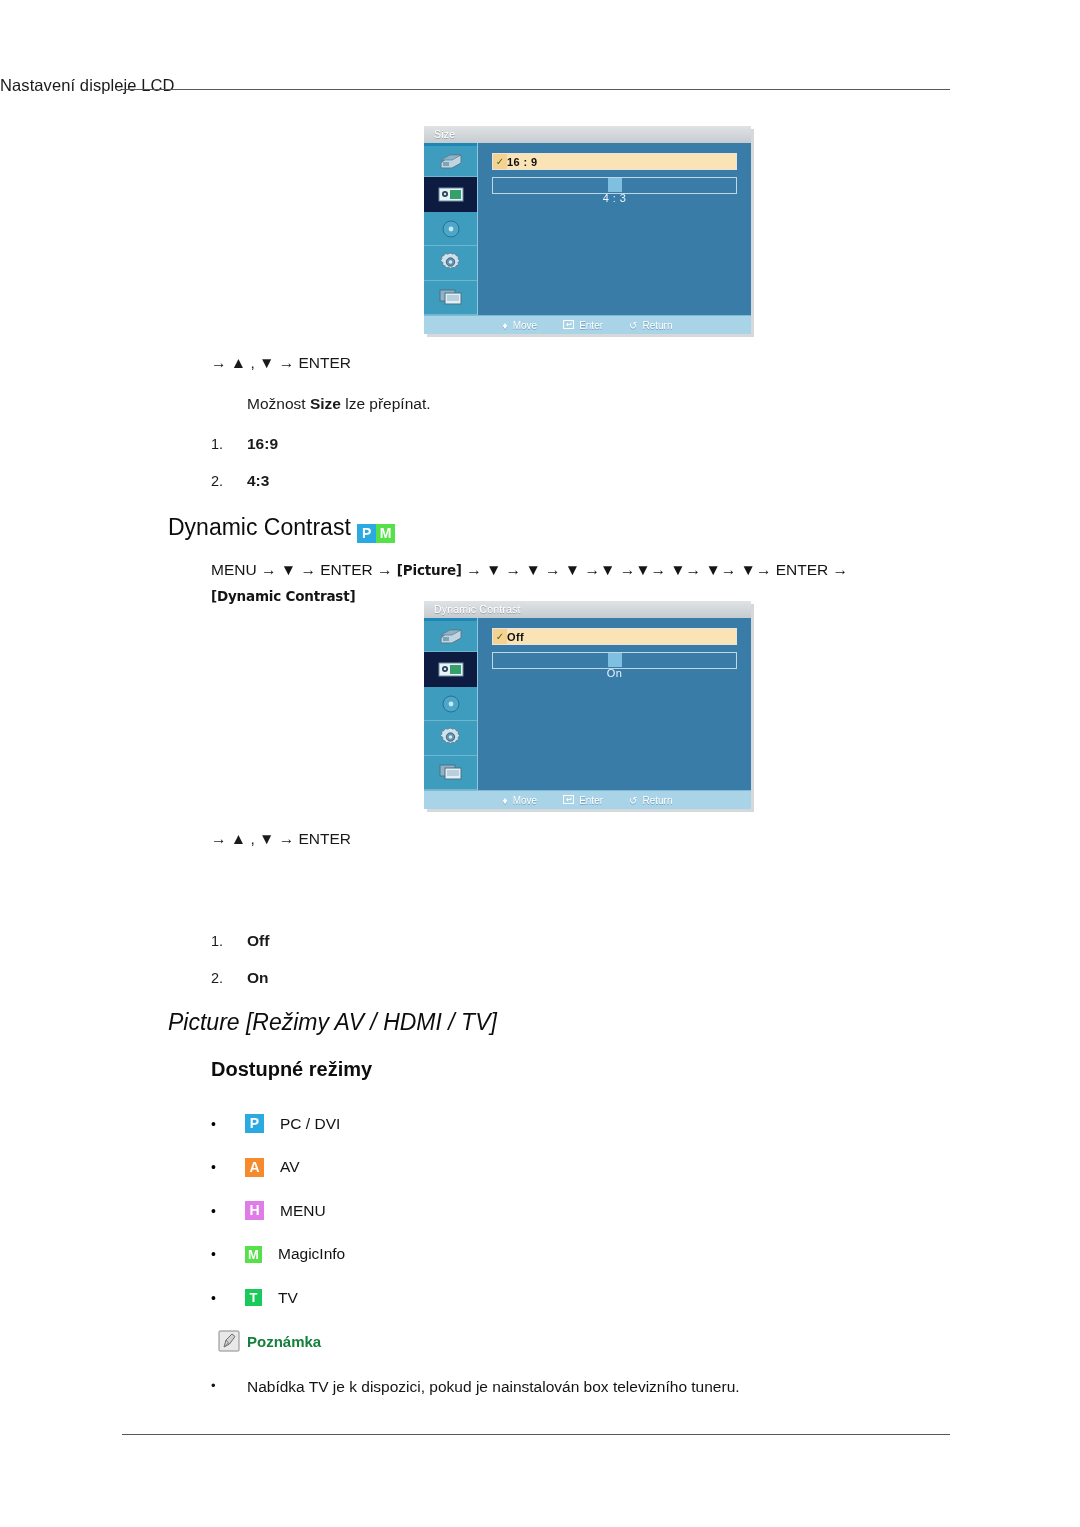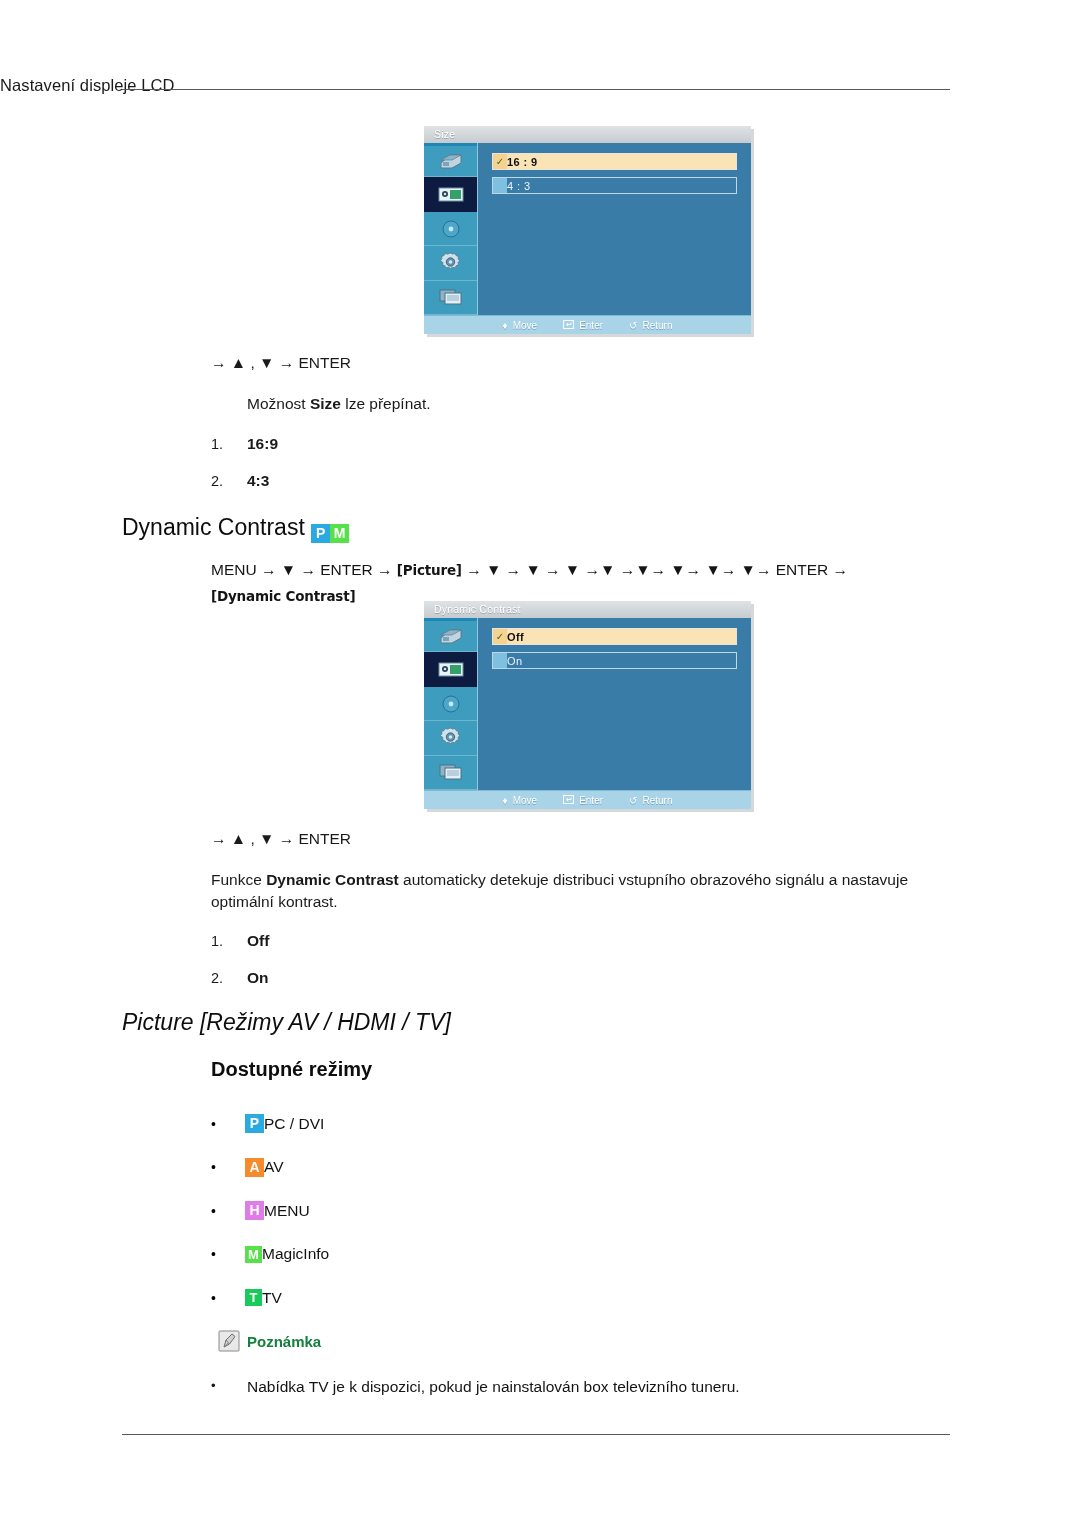--- a/index.html
+++ b/index.html
@@ -75,20 +75,21 @@
     font-weight: bold;
     font-size: 15.5px;
   }
 
   
   .h1 {
     position: absolute;
     font-size: 23px;
     color: #0d0d0d;
     white-space: nowrap;
+    margin-left: 46px;
   }
   .h2 {
     position: absolute;
     font-size: 20px;
     font-weight: bold;
     color: #0d0d0d;
     white-space: nowrap;
   }
 
   
@@ -136,21 +137,21 @@
     align-items: center;
     height: 43.5px;
   }
   .modelist .bullet {
     width: 34px;
     flex: 0 0 34px;
     font-size: 14px;
     line-height: 1;
     color: #000;
   }
-  .modelist .mlabel { margin-left: 0; }
+  .modelist .mlabel { margin-left: 16px; }
 
   
   .note {
     position: absolute;
     display: flex;
     align-items: center;
     font-size: 15px;
     font-weight: bold;
     color: #15803d;
   }
@@ -232,20 +233,21 @@
     align-items: center;
     box-sizing: border-box;
   }
   .osd-opt.sel {
     background: #fae3b4;
     border: 1px solid #e8e4dc;
   }
   .osd-opt.unsel {
     background: transparent;
     border: 1px solid #bfd6e4;
+    flex-direction: column;
   }
   .osd-opt .marker {
     width: 14px;
     flex: 0 0 14px;
     height: 15px;
     display: flex;
     align-items: center;
     justify-content: center;
     box-sizing: border-box;
   }
@@ -480,23 +482,20 @@
       </span>
       <span class="fitem">
         <span class="fico">↺</span>
         <span>Return</span>
       </span>
     </div>
   </div>
 
   <div class="para" style="left:211px; top:828px;">→ ▲ , ▼ → ENTER</div>
 
-  <div class="para" style="left:211px; top:869px; width:745px;">
-    <span>Funkce </span><span class="b">Dynamic Contrast</span><span> automaticky detekuje distribuci vstupního obrazového signálu a nastavuje optimální kontrast.</span>
-  </div>
 
   <div class="numlist" style="left:211px; top:932px;">
     <div class="nrow">
       <span class="num">1.</span>
       <span class="nval">Off</span>
     </div>
     <div class="nrow">
       <span class="num">2.</span>
       <span class="nval">On</span>
     </div>

